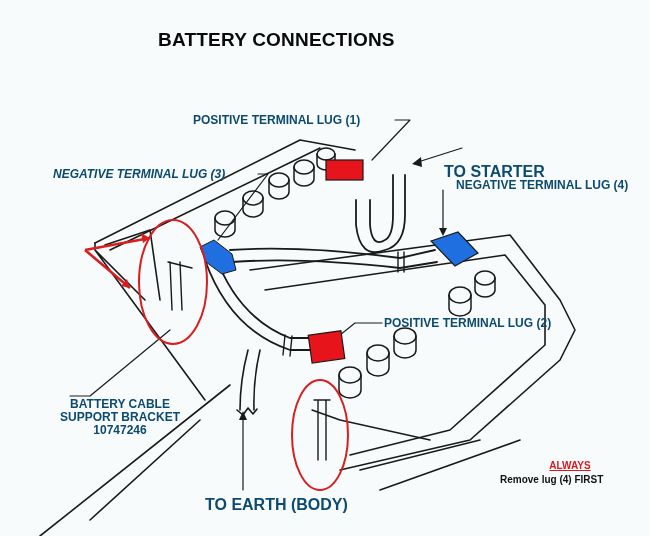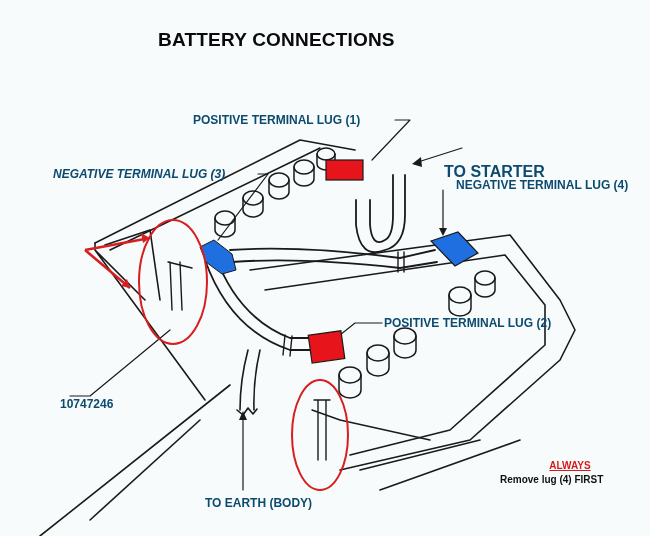--- a/index.html
+++ b/index.html
@@ -18,21 +18,21 @@
     white-space: nowrap;
     line-height: 1;
   }
   .title { left: 158px; top: 30px; font-size: 19px; color: #0a0a0a; letter-spacing: 0.2px; }
   .l-pos1 { left: 193px; top: 114px; font-size: 12px; }
   .l-neg3 { left: 53px; top: 168px; font-size: 12px; font-style: italic; }
   .l-starter { left: 444px; top: 136px; font-size: 16px; margin-top: 28px; }
   .l-neg4 { left: 456px; top: 179px; font-size: 12px; }
   .l-pos2 { left: 384px; top: 317px; font-size: 12px; }
   .l-bracket { left: 60px; top: 398px; font-size: 12px; text-align: center; line-height: 13px; }
-  .l-earth { left: 205px; top: 497px; font-size: 12px; }
+  .l-earth { left: 205px; top: 497px; font-size: 16px; }
   .note { position: absolute; left: 500px; top: 459px; font-size: 10px; font-weight: bold; color: #111; line-height: 14px; }
   .note .always { color: #d61a1a; text-decoration: underline; text-align: center; display: block; margin-left: 40px; width: 60px; }
   .note span { display: block; }
 </style>
 </head>
 <body>
 
 <svg id="canvas" viewBox="0 0 650 536" xmlns="http://www.w3.org/2000/svg">
   <g fill="none" stroke="#1a1a1a" stroke-width="1.6" stroke-linecap="round" stroke-linejoin="round">
 
@@ -116,20 +116,22 @@
   </g>
 </svg>
 
 <div class="lbl title">BATTERY CONNECTIONS</div>
 <div class="lbl l-pos1">POSITIVE TERMINAL LUG (1)</div>
 <div class="lbl l-neg3">NEGATIVE TERMINAL LUG (3)</div>
 <div class="lbl l-starter">TO STARTER</div>
 <div class="lbl l-neg4">NEGATIVE TERMINAL LUG (4)</div>
 <div class="lbl l-pos2">POSITIVE TERMINAL LUG (2)</div>
 <div class="lbl l-bracket">
+  <div>BATTERY CABLE</div>
+  <div>SUPPORT BRACKET</div>
   <div>10747246</div>
 </div>
 <div class="lbl l-earth">TO EARTH (BODY)</div>
 
 <div class="note">
   <span class="always">ALWAYS</span>
   <span>Remove lug (4) FIRST</span>
 </div>
 
 </body></html>

